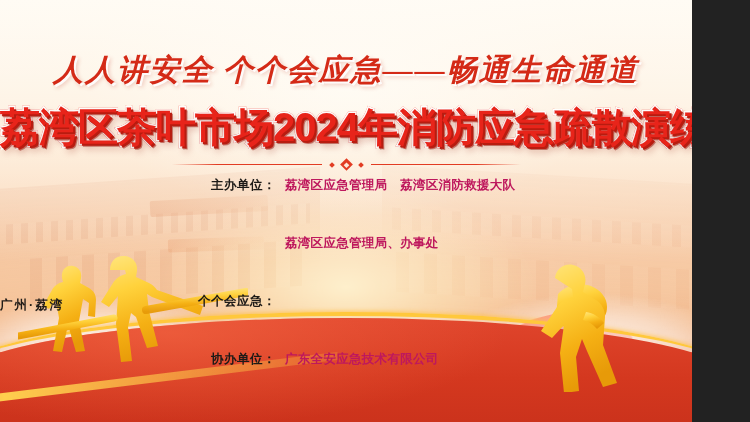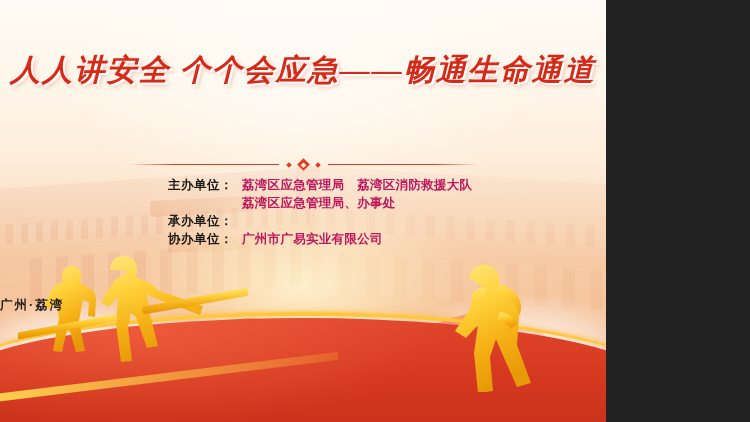--- a/index.html
+++ b/index.html
@@ -1,17 +1,17 @@
 <!DOCTYPE html>
 <html><head>
 <meta charset="utf-8">
 <style>
   html,body{margin:0;padding:0;background:#222;}
   #poster{
-    position:relative;width:606px;height:422px;overflow:hidden;
+    position:relative;width:692px;height:422px;overflow:hidden;
     font-family:"Liberation Sans","DejaVu Sans",sans-serif;
     background:#fdf3e6;
   }
   
   .layer{position:absolute;inset:0;}
   .bg-base{
     background:
       radial-gradient(ellipse 55% 45% at 50% 20%, #fffdf8 0%, rgba(255,250,240,0) 70%),
       linear-gradient(180deg,#fdf0dd 0%,#fde8d2 22%,#fbdcc0 40%,#f8cfae 55%,#f6c79f 68%, #f3b98d 80%, #e98a6e 92%, #d9452e 100%);
   }
@@ -135,21 +135,21 @@
     justify-content:center;gap:8px;
   }
   .dv-line{width:150px;height:1.5px;background:linear-gradient(90deg,rgba(226,60,35,0),#e23c23 30%,#e23c23 100%);}
   .dv-line.right{background:linear-gradient(270deg,rgba(226,60,35,0),#e23c23 30%,#e23c23 100%);}
   .dv-dia{width:9px;height:9px;background:#e23c23;transform:rotate(45deg);position:relative;}
   .dv-dia:after{content:"";position:absolute;inset:2.5px;background:#fde9da;}
   .dv-dot{width:4px;height:4px;background:#e23c23;transform:rotate(45deg);}
   
   .orgblock{
     position:absolute;left:0;right:0;top:177px;
-    display:flex;flex-direction:column;align-items:center;
+    display:flex;flex-direction:column;align-items:center;gap:40px;
   }
   .orgrow{display:flex;align-items:baseline;width:296px;margin-bottom:1px;}
   .orglabel{
     width:78px;text-align:right;flex:none;
     font-size:12.5px;font-weight:bold;color:#1d1a17;letter-spacing:.5px;
   }
   .orgval{
     padding-left:9px;font-size:12.5px;font-weight:bold;color:#be185d;
     letter-spacing:.3px;white-space:nowrap;
   }
@@ -210,44 +210,47 @@
 
     <path class="gold" d="M58 30c8-9 22-12 33-8 10 4 16 12 16 21 0 7-3 12-9 15l-26 12-16-16 2-24z"></path>
 
     <path class="gold" d="M55 14c1-9 9-15 18-13 9 2 14 10 12 19l-2 8 13 8c6 4 9 10 9 17l-2 28 14 38-14 4-16-36-5-12-6 18 3 34-15 2-4-40 4-28-12 13-11-7 16-24c4-6 10-9 16-10l-1-8z"></path>
 
     <path class="gold" d="M86 48c7 1 14 5 18 11l-7 6c-4-5-9-8-14-9z"></path>
   </svg>
 
   <div class="slogan">人人讲安全  个个会应急——畅通生命通道</div>
 
+  <div class="maintitle">
+    <span class="mt-inner">荔湾区茶叶市场2024年消防应急疏散演练</span>
+  </div>
 
   <div class="divider">
     <div class="dv-line"></div>
     <div class="dv-dot"></div>
     <div class="dv-dia"></div>
     <div class="dv-dot"></div>
     <div class="dv-line right"></div>
   </div>
 
   <div class="orgblock">
     <div class="orgrow">
       <div class="orglabel">主办单位：</div>
       <div class="orgval">荔湾区应急管理局　荔湾区消防救援大队</div>
     </div>
     <div class="orgrow cont">
       <div class="orglabel">主办单位：</div>
       <div class="orgval">荔湾区应急管理局、办事处</div>
     </div>
     <div class="orgrow">
-      <div class="orglabel">承办单位：</div>
+      <div class="orglabel">个个会应急：</div>
     </div>
     <div class="orgrow">
       <div class="orglabel">协办单位：</div>
-      <div class="orgval">广州市广易实业有限公司</div>
+      <div class="orgval">广东全安应急技术有限公司</div>
     </div>
   </div>
 
   <div class="footer">
     <div>广州·荔湾</div>
   </div>
 
 </div>
 
 </body></html>

